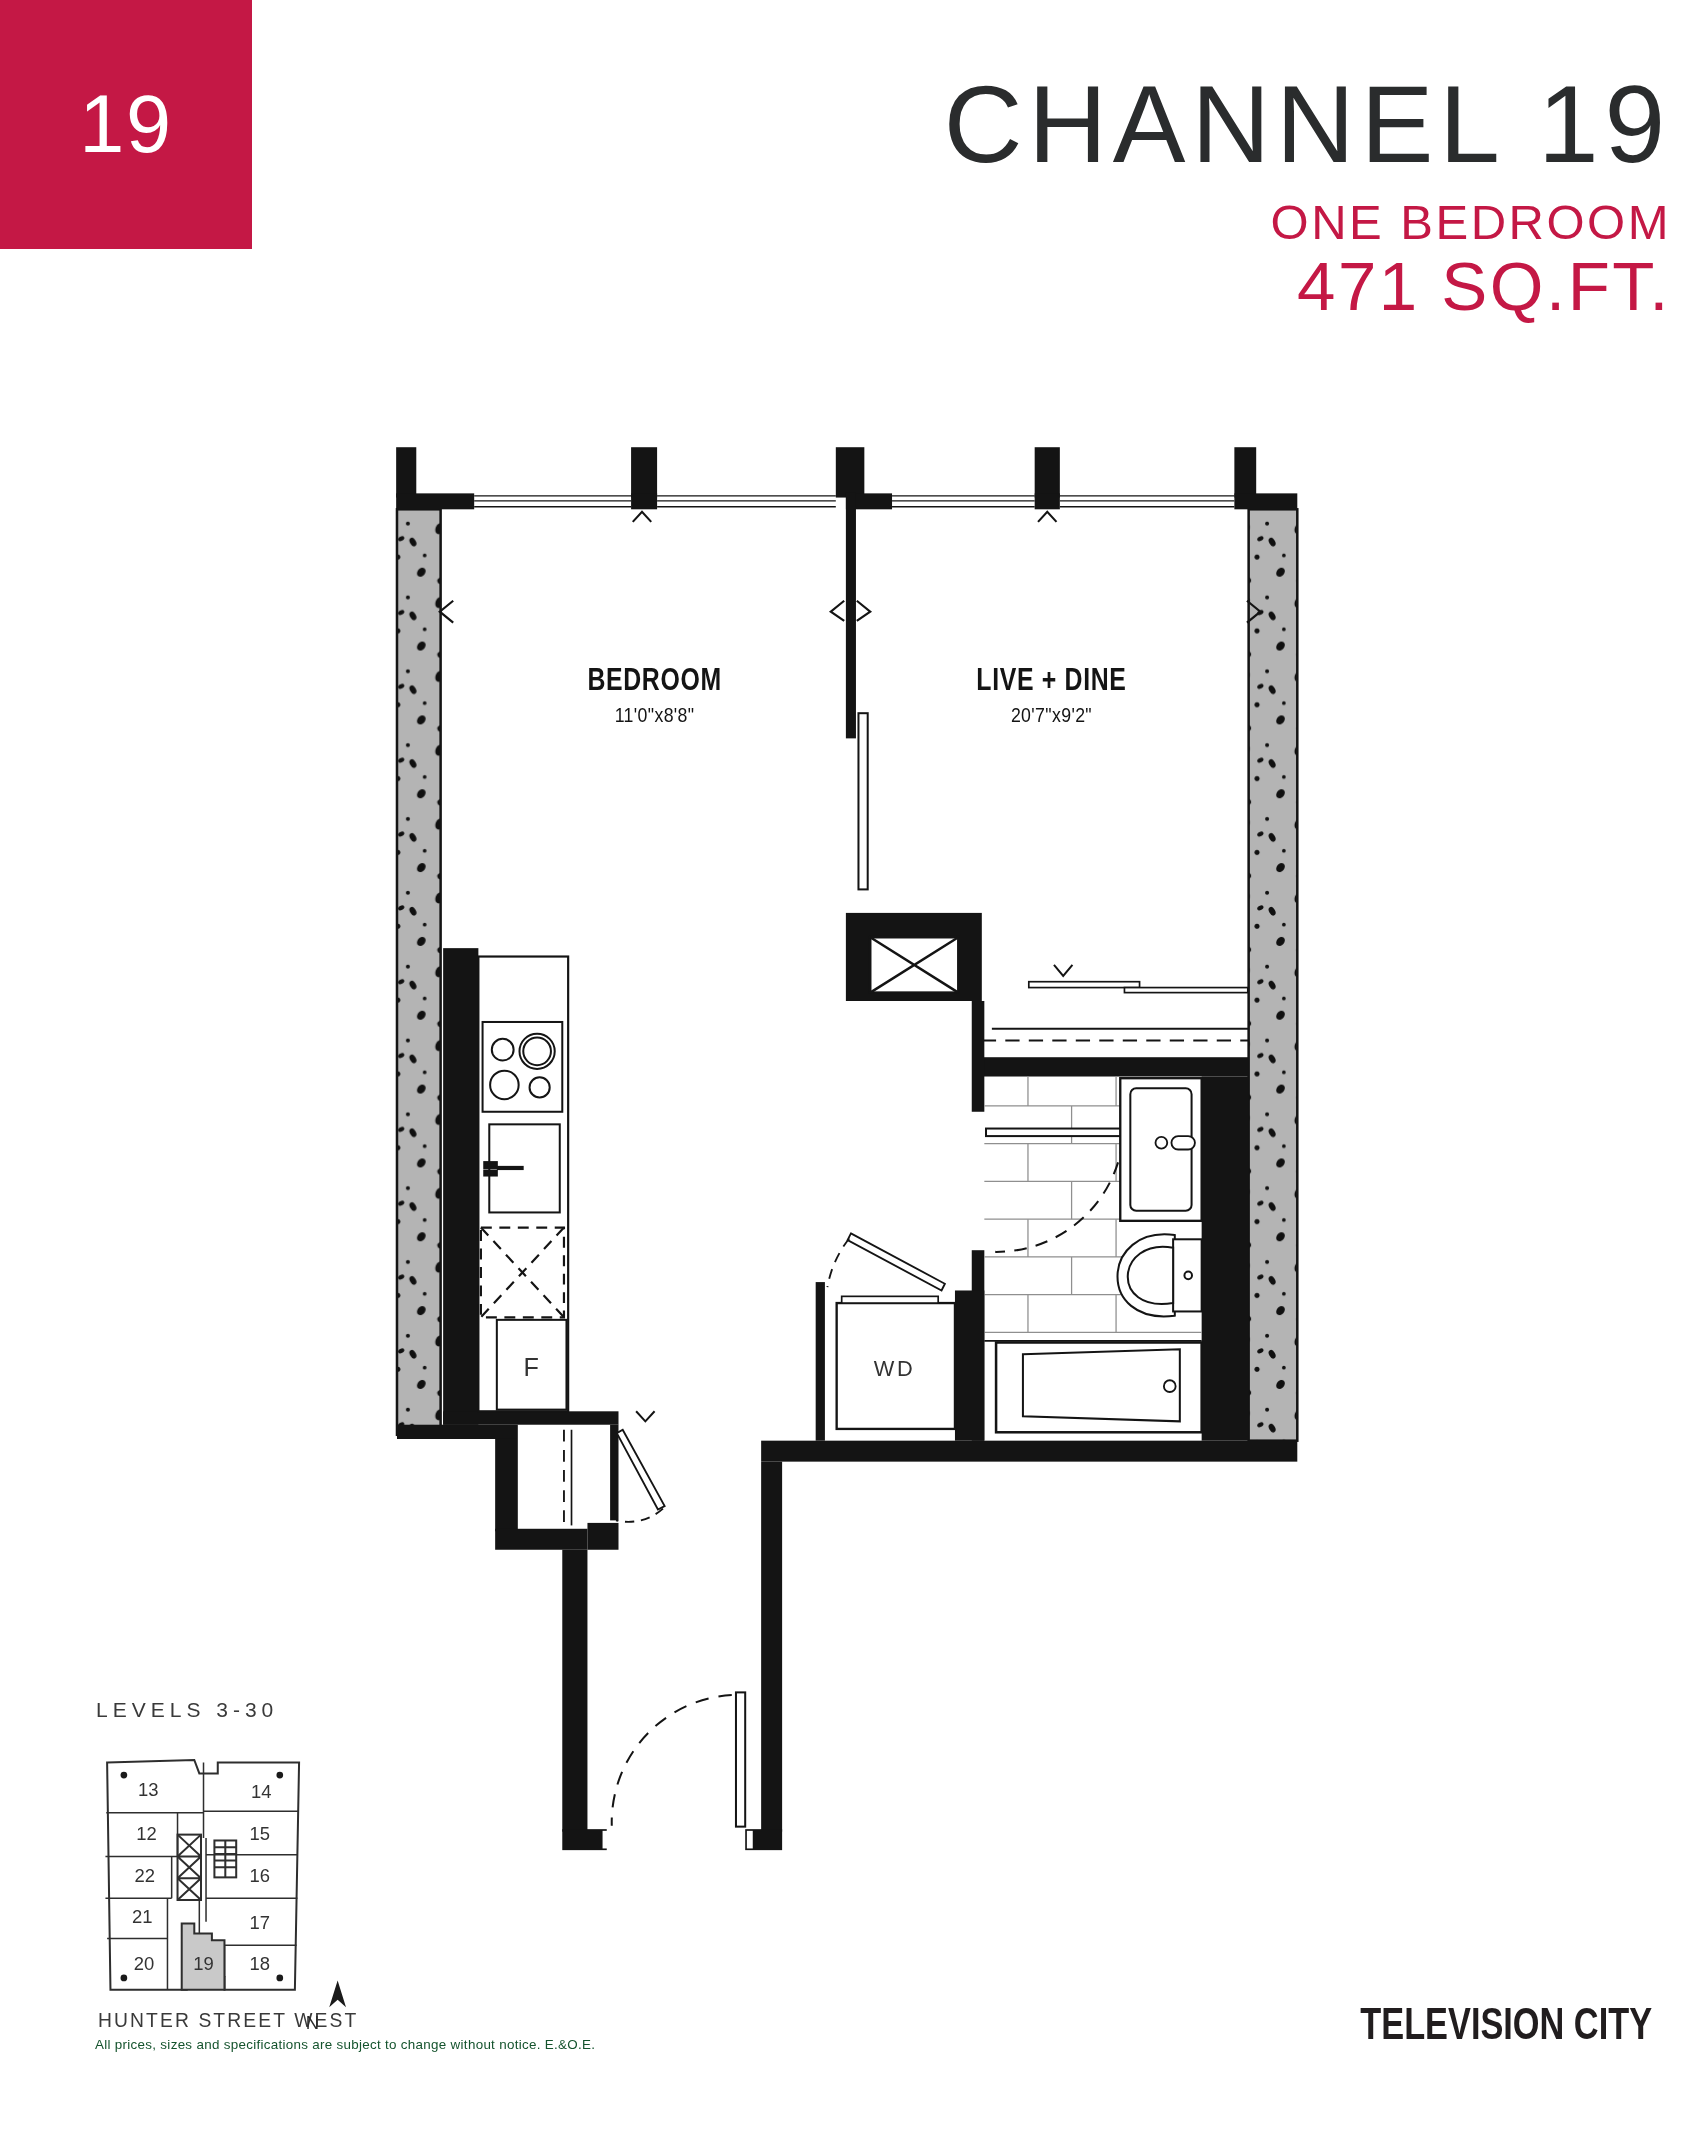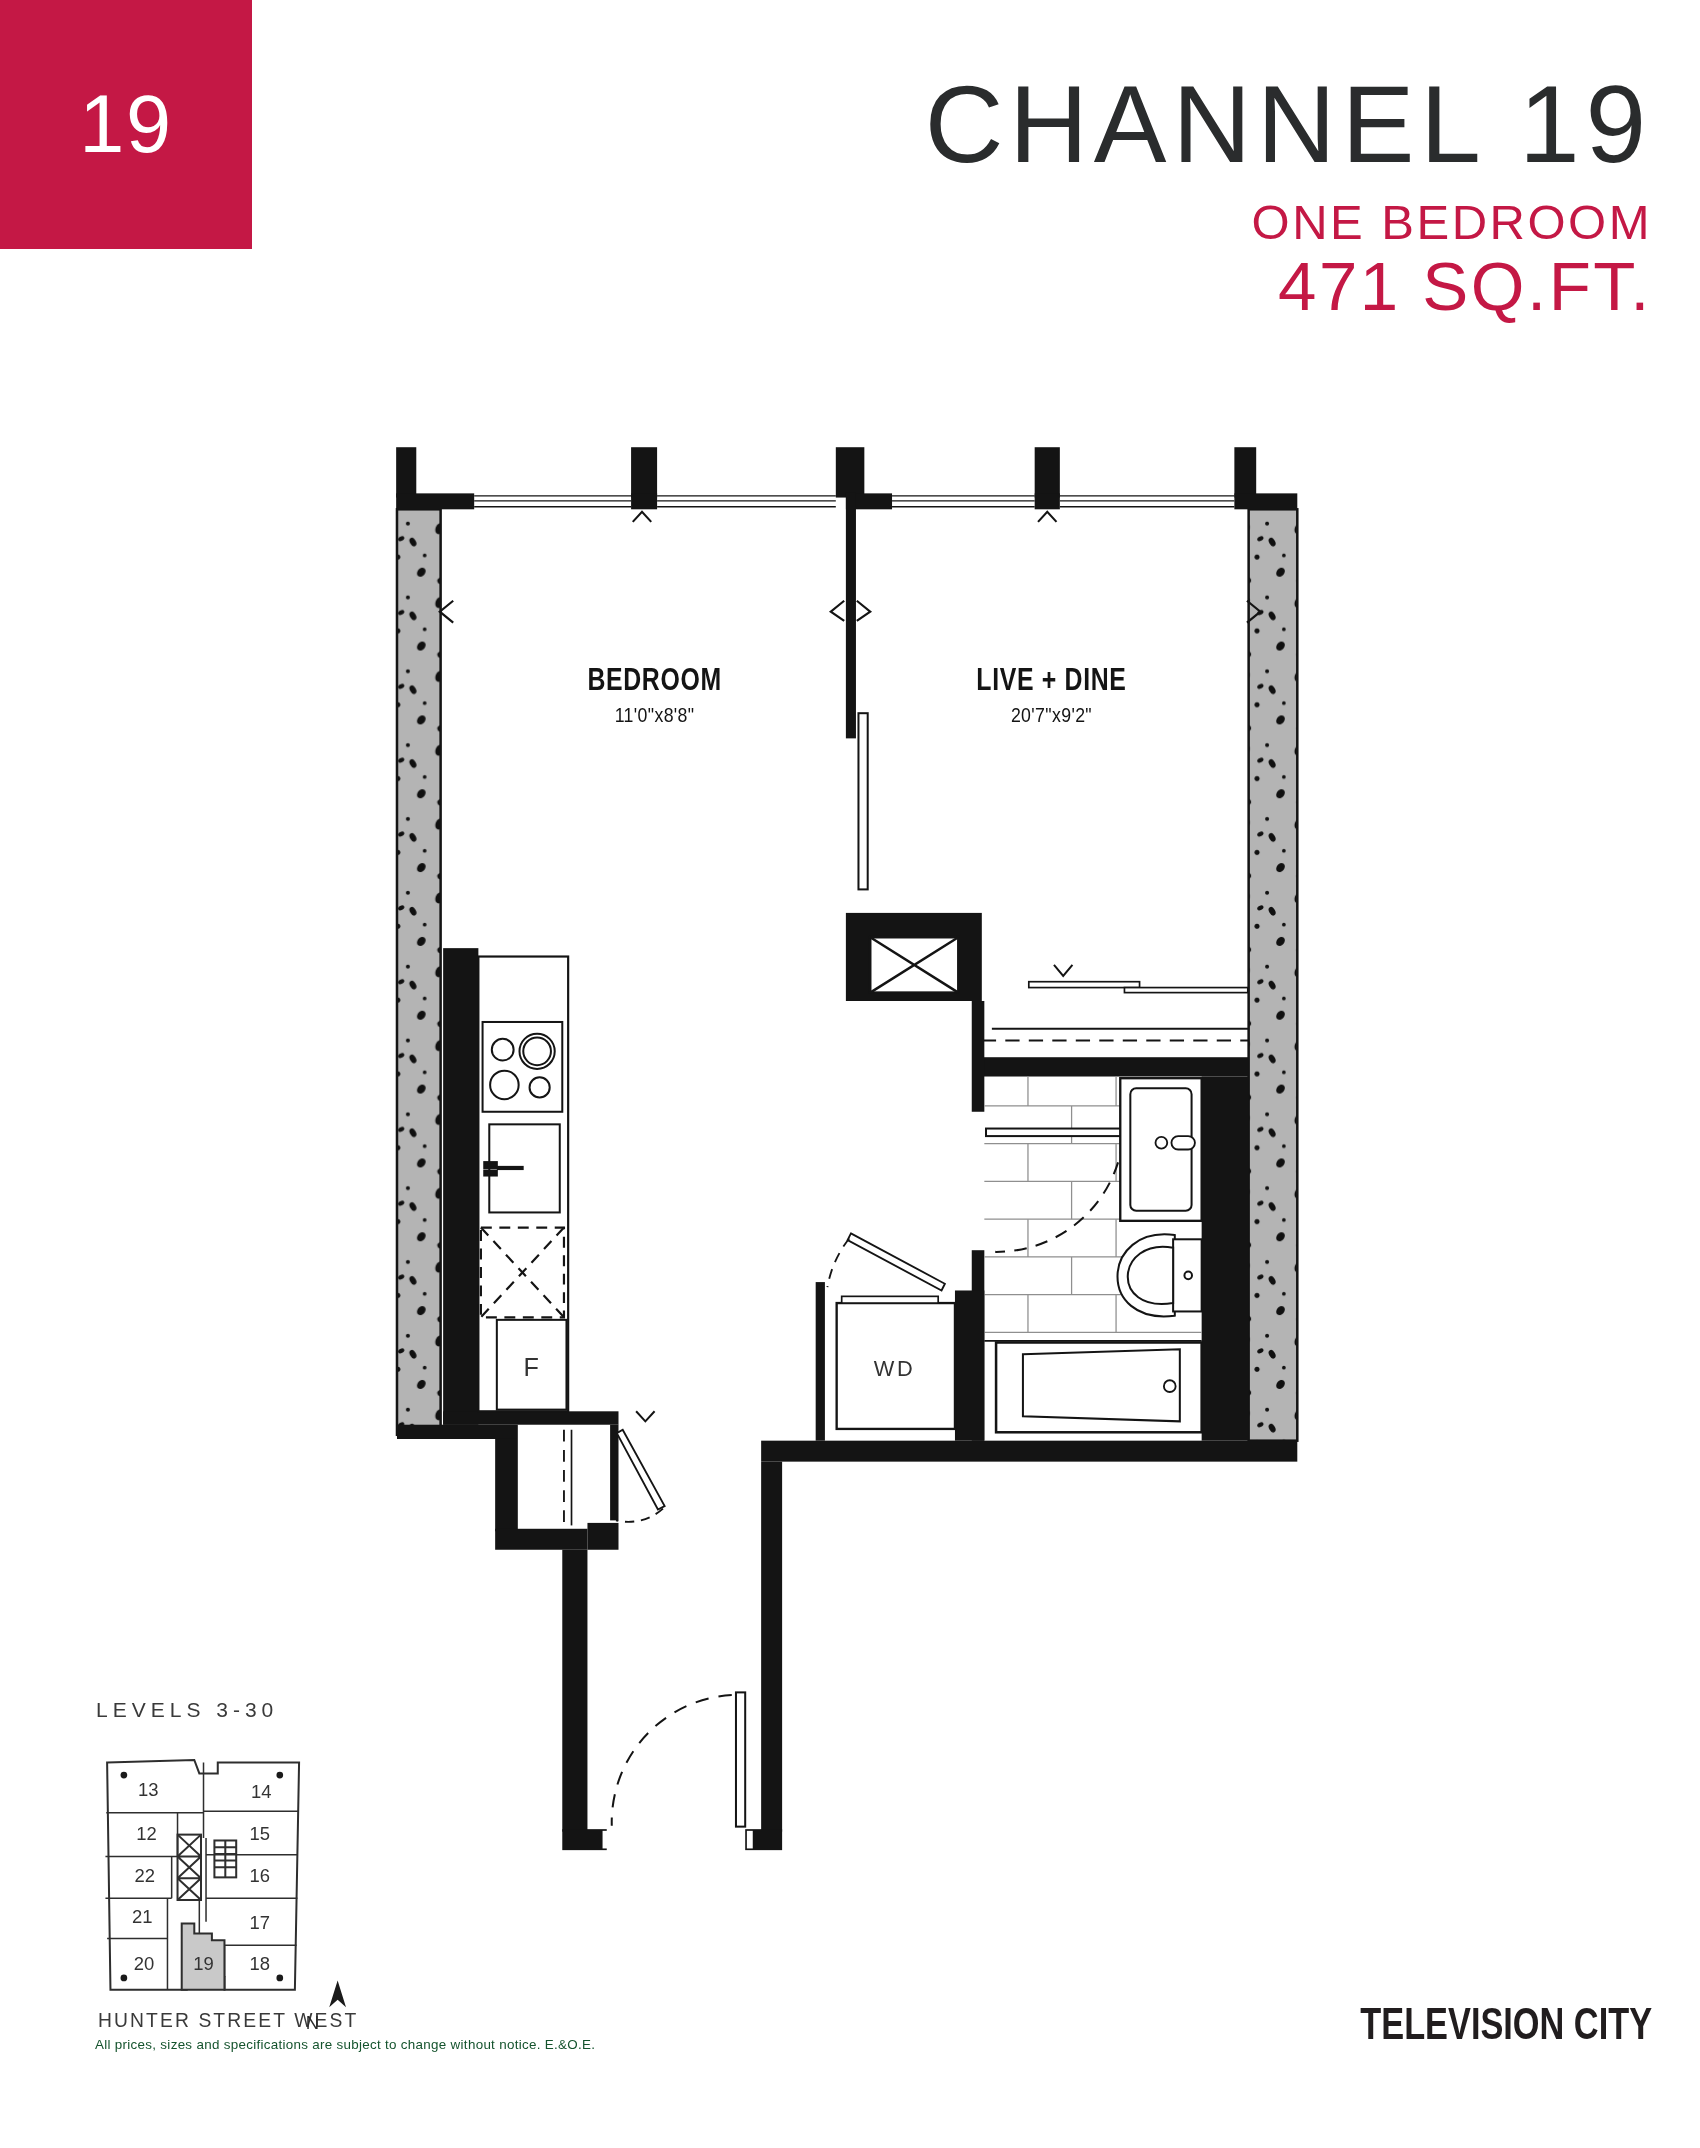--- a/index.html
+++ b/index.html
@@ -6,21 +6,21 @@
   .page{
     position:relative;width:1701px;height:2148px;background:#ffffff;
     font-family:"Liberation Sans",sans-serif;overflow:hidden;padding-left:32px;
   }
   .badge{
     position:absolute;left:0;top:0;width:252px;height:249px;background:#C41845;
     display:flex;align-items:center;justify-content:center;
   }
   .badge span{color:#fff;font-size:81px;font-weight:300;letter-spacing:1.7px;}
   .titleblock{
-    position:absolute;top:70px;right:81px;text-align:right;line-height:1;
+    position:absolute;top:70px;right:62px;text-align:right;line-height:1;
   }
   .title-main{
     color:#2a2c2d;font-size:109px;font-weight:200;letter-spacing:5.9px;margin:0 0 18.5px 0;
   }
   .title-sub{
     color:#C41845;font-size:49px;font-weight:400;letter-spacing:2.5px;margin:0 0 5px 0;
   }
   .title-area{
     color:#C41845;font-size:69px;font-weight:400;letter-spacing:2.5px;margin:0;text-align:right;
   }

